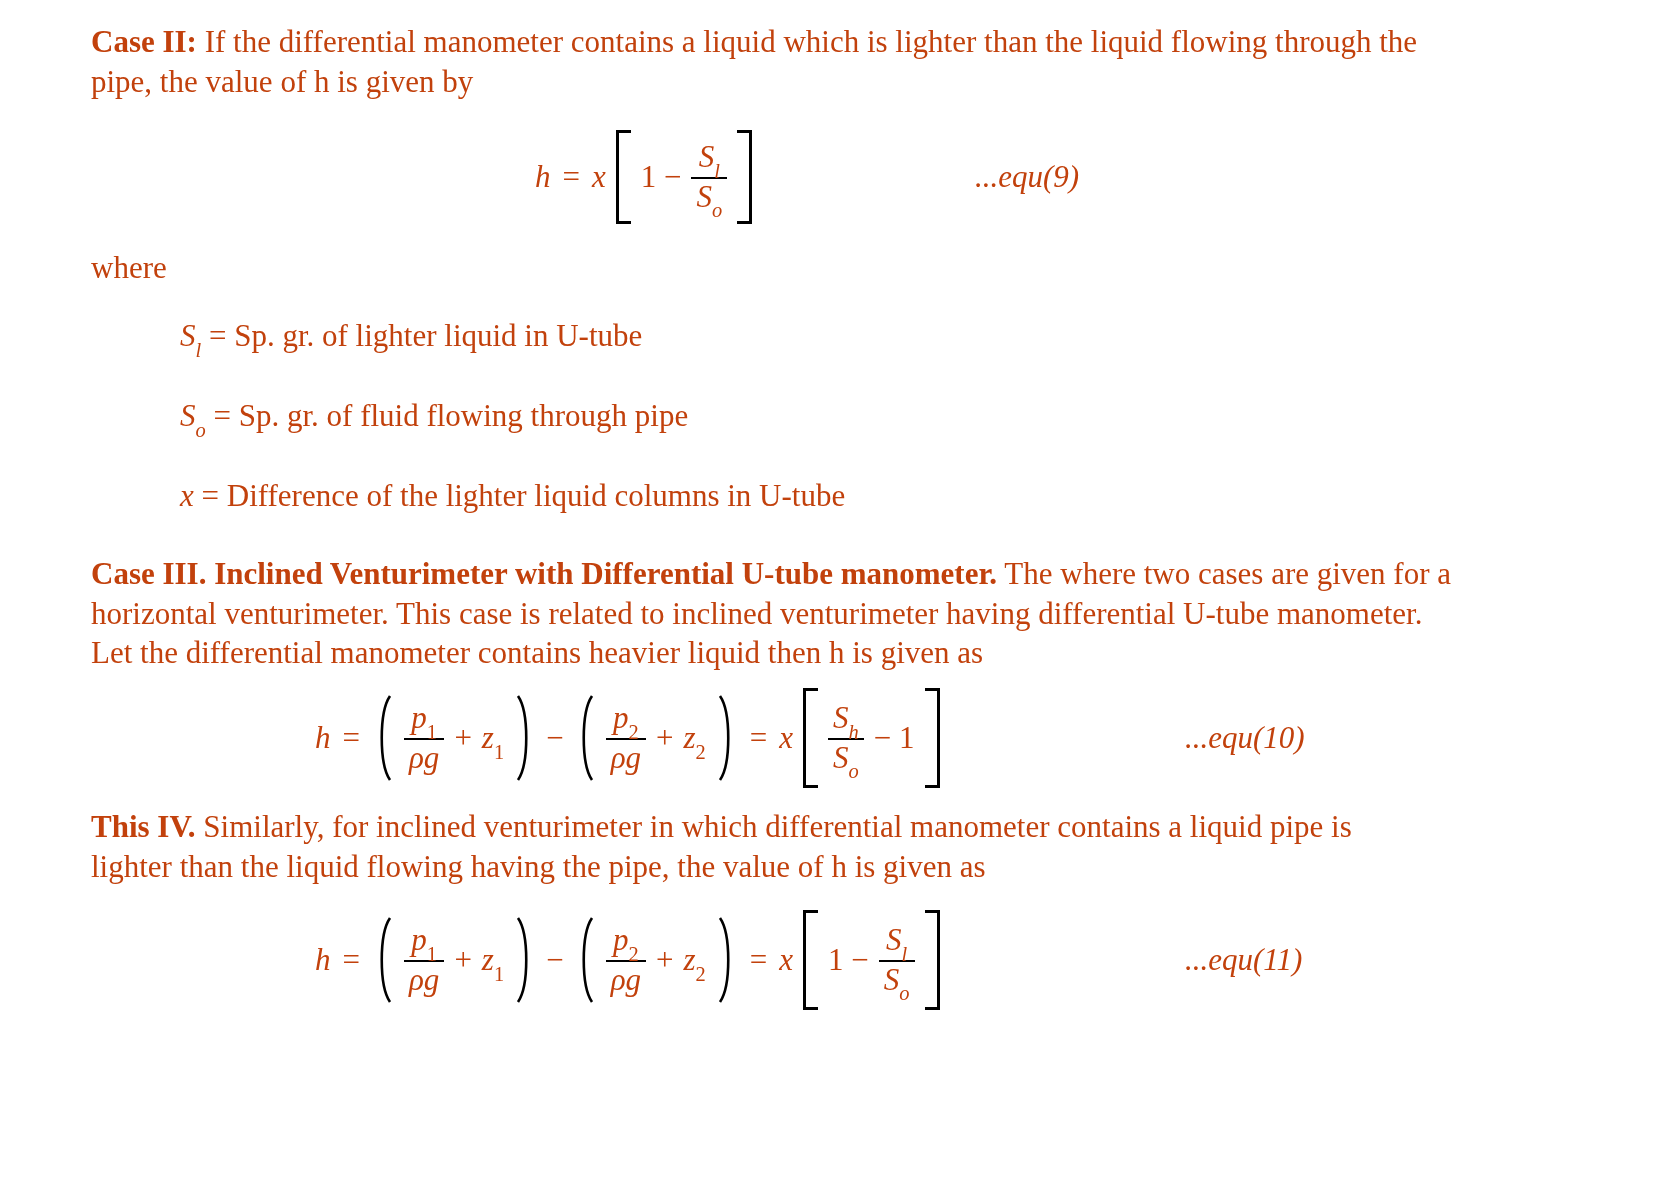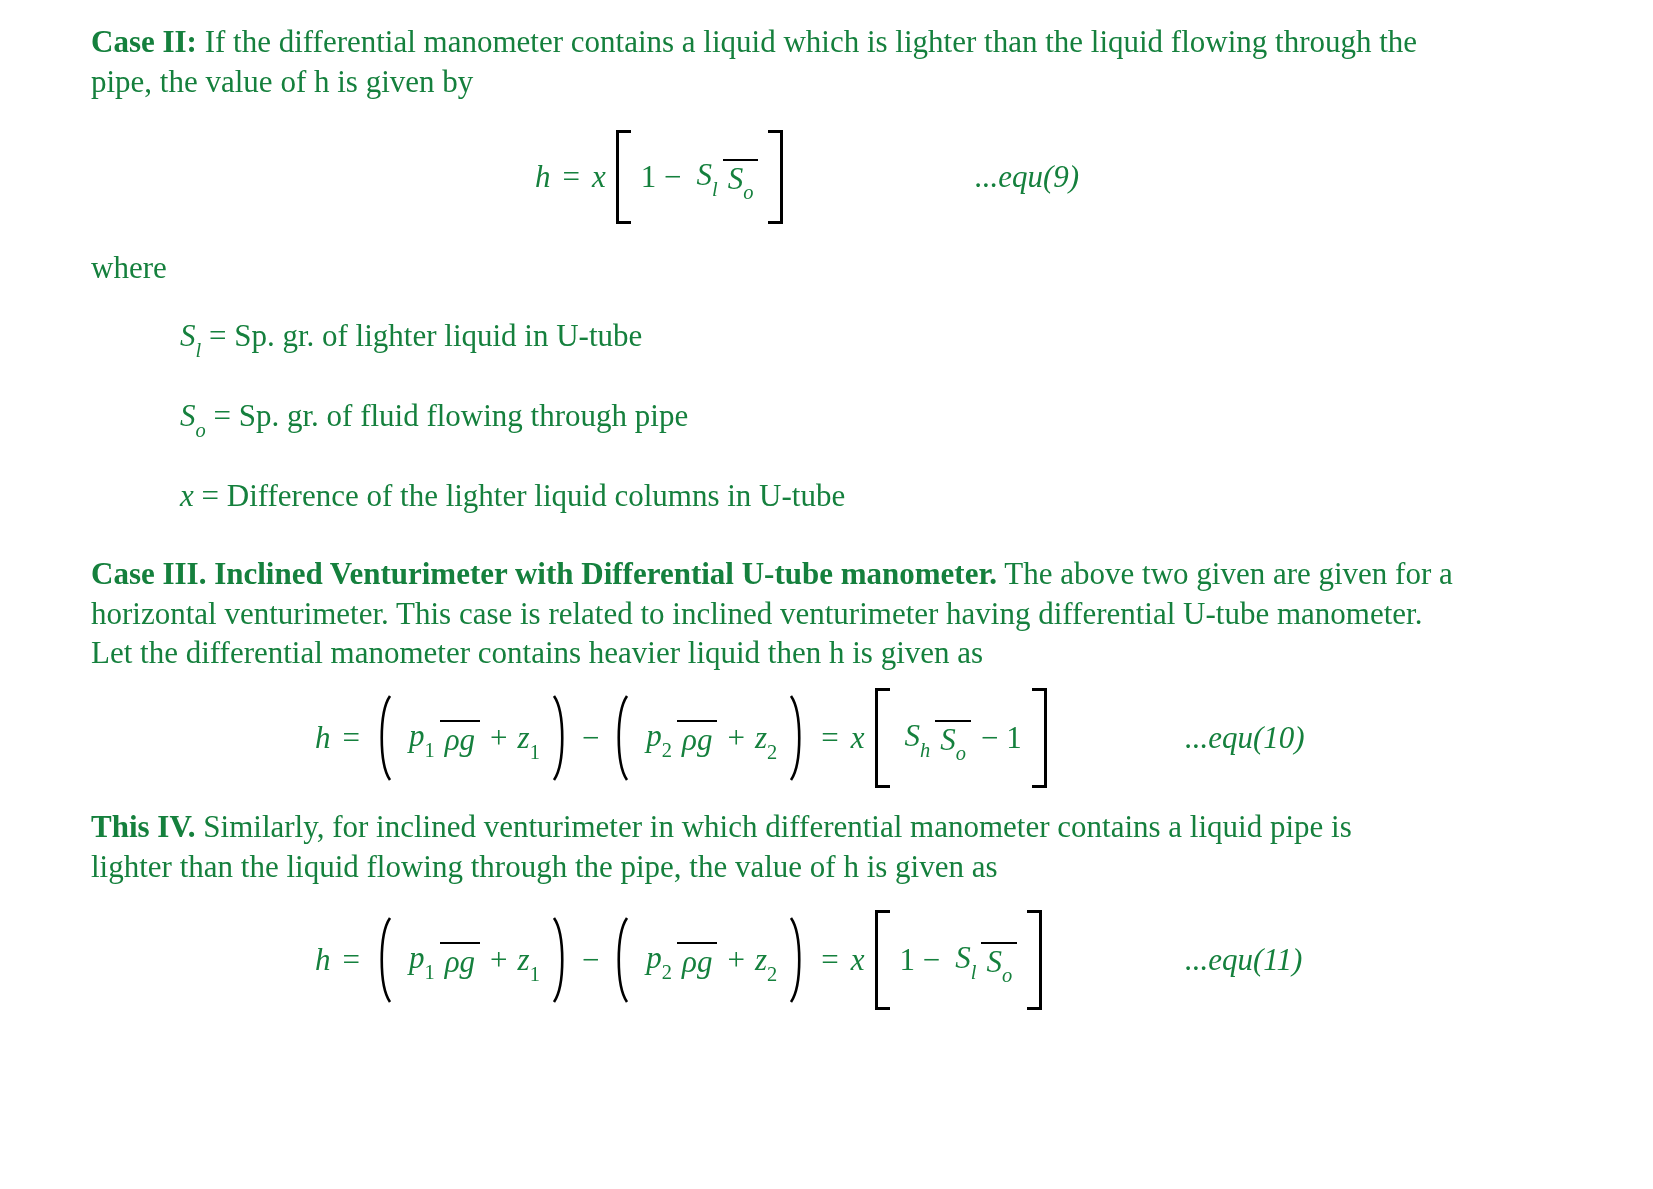--- a/index.html
+++ b/index.html
@@ -1,20 +1,20 @@
 <!DOCTYPE html>
 <html><head>
 <meta charset="utf-8">
 <style>
   html,body { margin:0; padding:0; background:#ffffff; }
   .page {
     position:relative;
     width:1653px; height:1189px;
     background:#ffffff;
-    color:#15803d;
+    color:#c2410c;
     font-family:"Liberation Serif","DejaVu Serif",serif;
     font-size:31px;
     overflow:hidden;
   }
   .para { position:absolute; }
   .line { line-height:39.5px; white-space:nowrap; }
   .lead { font-weight:bold; }
   .abs { position:absolute; white-space:nowrap; }
 
   sub { font-size:0.66em; line-height:0; position:relative; bottom:-0.18em; }
@@ -26,21 +26,21 @@
   .eq-main {
     position:absolute; top:50%; transform:translateY(-50%);
     display:flex; align-items:center; gap:10px;
     font-style:italic; white-space:nowrap;
   }
   .eq-label {
     position:absolute; top:50%; transform:translateY(-50%);
     font-style:italic; white-space:nowrap;
   }
 
-  .frac { display:inline-flex; flex-direction:row; align-items:center; line-height:1.06; }
+  .frac { display:inline-flex; flex-direction:column; align-items:center; line-height:1.06; }
   .frac .num { padding:0 5px 3px 5px; }
   .frac .den { border-top:2.5px solid #000; padding:2px 5px 0 5px; }
 
   .sqb { height:94px; width:12px; flex:0 0 auto; }
   .sqb.left  { border-left:3px solid #000;  border-top:3px solid #000; border-bottom:3px solid #000; }
   .sqb.right { border-right:3px solid #000; border-top:3px solid #000; border-bottom:3px solid #000; }
   .sqb.small { height:88px; }
 
   .paren { flex:0 0 auto; display:flex; align-items:center; }
   .paren svg { display:block; }
@@ -79,21 +79,21 @@
     <span class="it">S</span><sub class="it">l</sub><span> = Sp. gr. of lighter liquid in U-tube</span>
   </div>
   <div class="abs line" style="left:180px; top:476px;">
     <span class="it">x</span><sub class="it"></sub><span> = Difference of the lighter liquid columns in U-tube</span>
   </div>
   <div class="abs line" style="left:180px; top:396px;">
     <span class="it">S</span><sub class="it">o</sub><span> = Sp. gr. of fluid flowing through pipe</span>
   </div>
 
   <div class="para" style="left:91px; top:554px;">
-    <div class="line"><span class="lead">Case III. Inclined Venturimeter with Differential U-tube manometer.</span><span> The above two given are given for a</span></div>
+    <div class="line"><span class="lead">Case III. Inclined Venturimeter with Differential U-tube manometer.</span><span> The where two cases are given for a</span></div>
     <div class="line">horizontal venturimeter. This case is related to inclined venturimeter having differential U-tube manometer.</div>
     <div class="line">Let the differential manometer contains heavier liquid then h is given as</div>
   </div>
 
   <div class="eq-row" style="top:686px; height:104px;">
     <div class="eq-main" style="left:315px;">
       <span class="it">h</span>
       <span class="up rel">=</span>
       <span class="paren">
           <svg width="22" height="90" viewBox="0 0 22 90">
@@ -136,21 +136,21 @@
         <span class="den"><span class="it">S</span><sub class="it">o</sub></span>
       </span>
       <span class="up">− 1</span>
       <span class="sqb right"></span>
     </div>
     <div class="eq-label" style="left:1185px;">...equ(10)</div>
   </div>
 
   <div class="para" style="left:91px; top:807px;">
     <div class="line"><span class="lead">This IV.</span><span> Similarly, for inclined venturimeter in which differential manometer contains a liquid pipe is</span></div>
-    <div class="line">lighter than the liquid flowing through the pipe, the value of h is given as</div>
+    <div class="line">lighter than the liquid flowing having the pipe, the value of h is given as</div>
   </div>
 
   <div class="eq-row" style="top:908px; height:104px;">
     <div class="eq-main" style="left:315px;">
       <span class="it">h</span>
       <span class="up rel">=</span>
       <span class="paren">
           <svg width="22" height="90" viewBox="0 0 22 90">
             <path d="M18 3 C7 19 7 71 18 87" fill="none" stroke="#000" stroke-width="2.6"></path>
           </svg>

